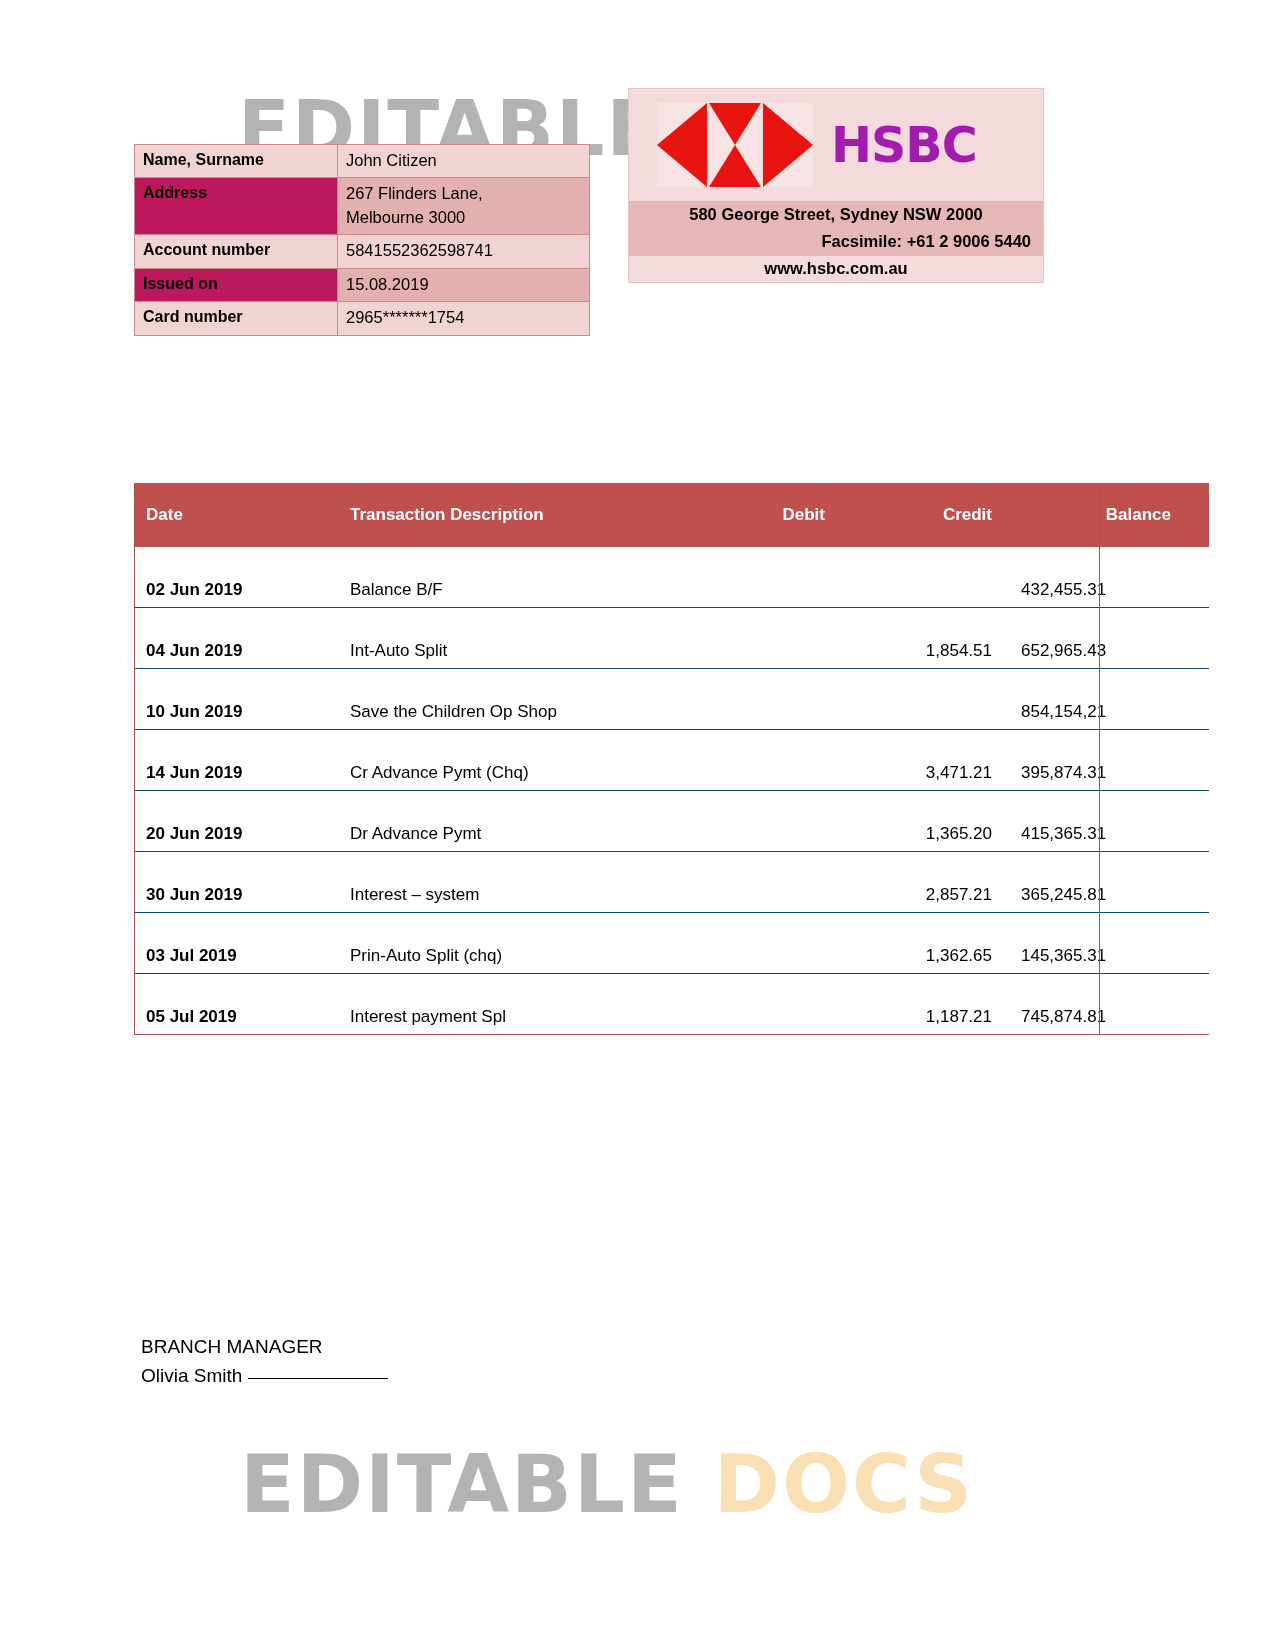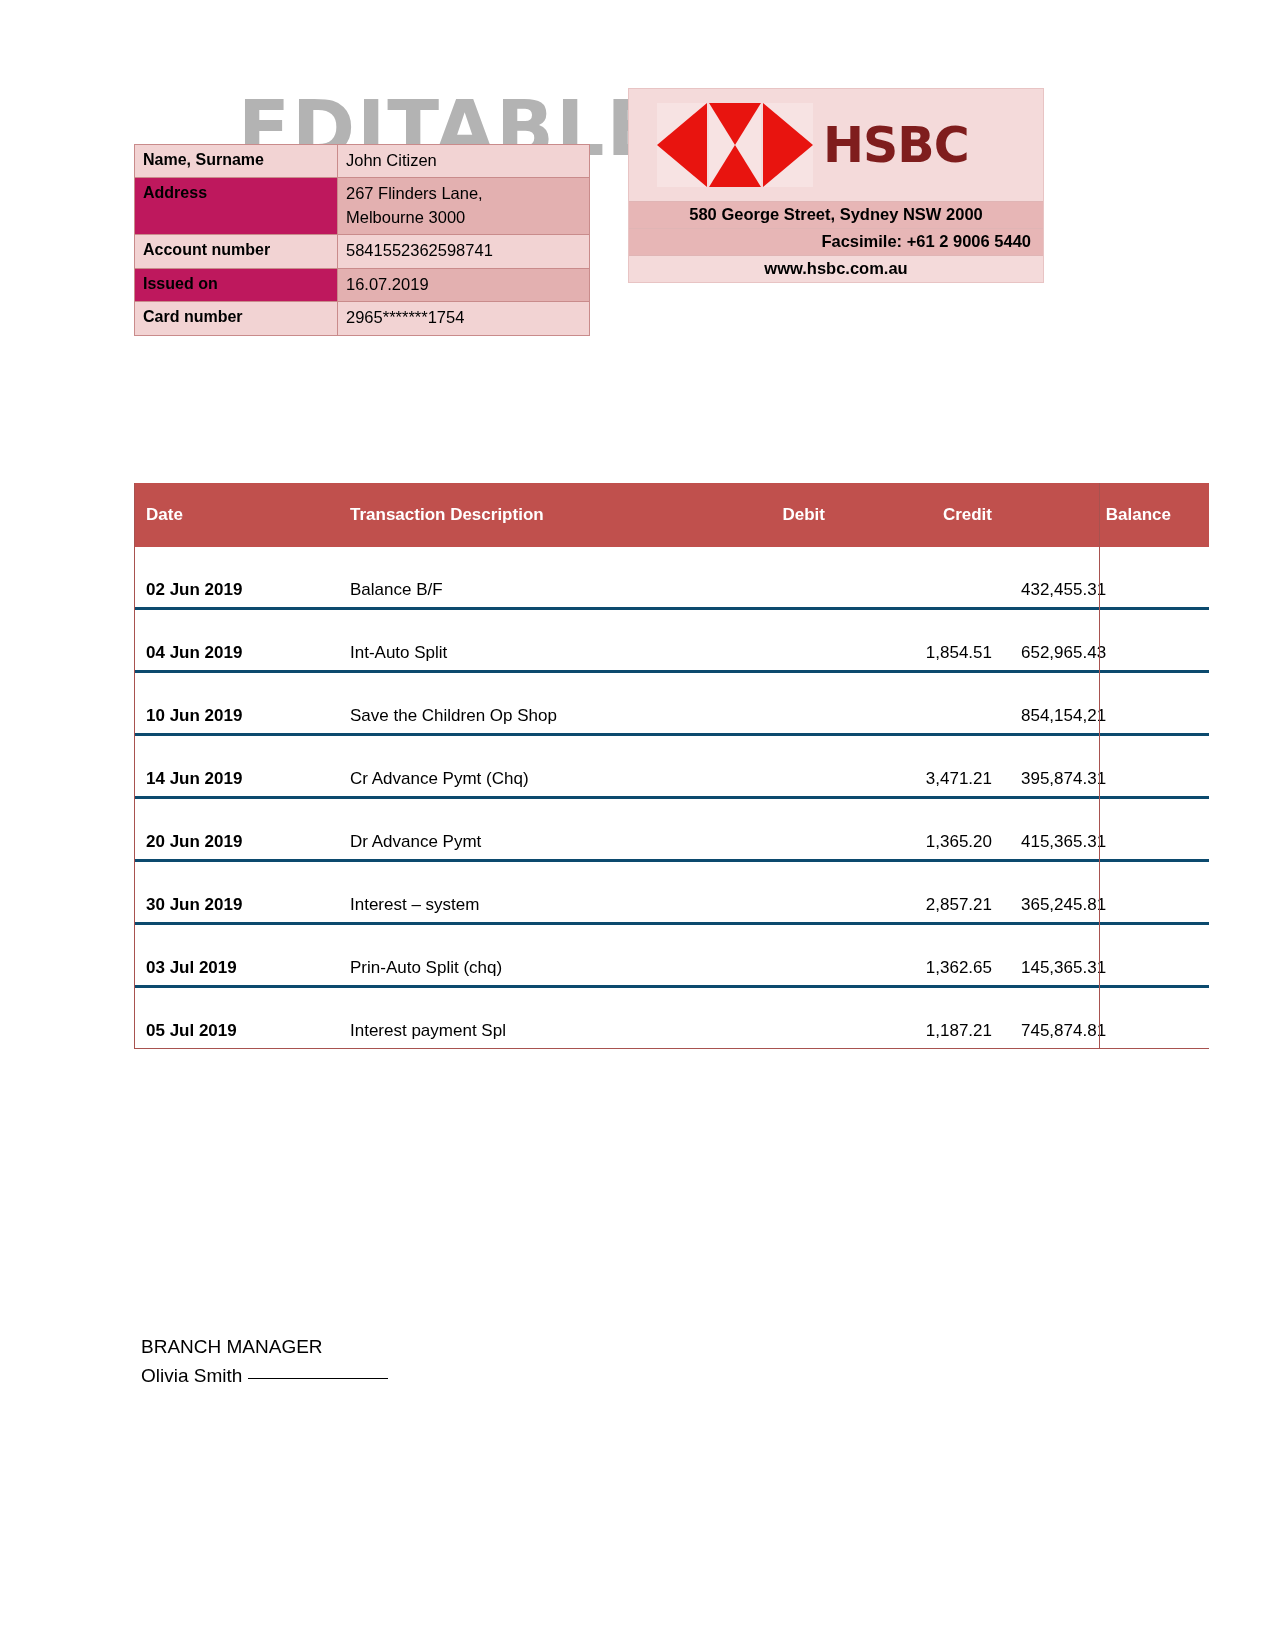--- a/index.html
+++ b/index.html
@@ -108,22 +108,22 @@
     width: 160px;
     height: 84px;
     position: relative;
     flex: 0 0 auto;
   }
   .hsbc-wordmark {
     font-family: "DejaVu Sans", sans-serif;
     font-weight: bold;
     font-size: 49px;
     letter-spacing: -1px;
-    color: #7f1d1d;
-    margin-left: 8px;
+    color: #a21caf;
+    margin-left: 16px;
     line-height: 1;
   }
   .bank-line {
     text-align: center;
     font-weight: bold;
     font-size: 16.5px;
     padding: 3px 8px 4px 8px;
     border-top: 1px solid #e0b5b5;
     box-sizing: border-box;
   }
@@ -157,21 +157,21 @@
   }
   .txn-table thead th.c-date  { width: 195px; text-align: left;  padding-left: 12px; }
   .txn-table thead th.c-desc  { width: 330px; text-align: left;  padding-left: 9px; }
   .txn-table thead th.c-debit { width: 145px; text-align: right; padding-right: 22px; }
   .txn-table thead th.c-cred  { width: 145px; text-align: right; padding-right: 28px; }
   .txn-table thead th.c-bal   { width: 151px; text-align: right; padding-right: 38px; }
 
   .txn-table tbody td {
     height: 52px;
     font-size: 17px;
-    border-bottom: 3px solid #0c4a6e;
+    border-bottom: 1px solid #0c4a6e;
     border-left: none;
     border-right: none;
     background: #ffffff;
     vertical-align: bottom;
     padding-bottom: 7px;
     line-height: 1.1;
   }
   .txn-table tbody tr:last-child td { border-bottom: 1px solid #a8524f; }
   .txn-table tbody td.t-date  { font-weight: bold; text-align: left;  padding-left: 12px; }
   .txn-table tbody td.t-desc  { text-align: left;  padding-left: 9px; }
@@ -230,21 +230,21 @@
           <span class="addr-line">267 Flinders Lane,</span>
           <span class="addr-line">Melbourne 3000</span>
         </td>
       </tr>
       <tr class="shade-light">
         <td class="lbl">Account number</td>
         <td>5841552362598741</td>
       </tr>
       <tr class="shade-dark">
         <td class="lbl">Issued on</td>
-        <td>16.07.2019</td>
+        <td>15.08.2019</td>
       </tr>
       <tr class="shade-light">
         <td class="lbl">Card number</td>
         <td>2965*******1754</td>
       </tr>
     </tbody>
   </table>
 
   <div class="bank-block">
     <div class="bank-logo-row">
@@ -348,14 +348,18 @@
     <div class="txn-outline"></div>
   </div>
 
   <div class="signature">
     <div>BRANCH MANAGER</div>
     <div class="sig-name">
       <span>Olivia Smith</span><span class="sig-rule"></span>
     </div>
   </div>
 
+  <div class="wm wm-bottom">
+    <span class="wm-a">EDITABLE</span>
+    <span class="wm-b">DOCS</span>
+  </div>
 
 </div>
 
 </body></html>

